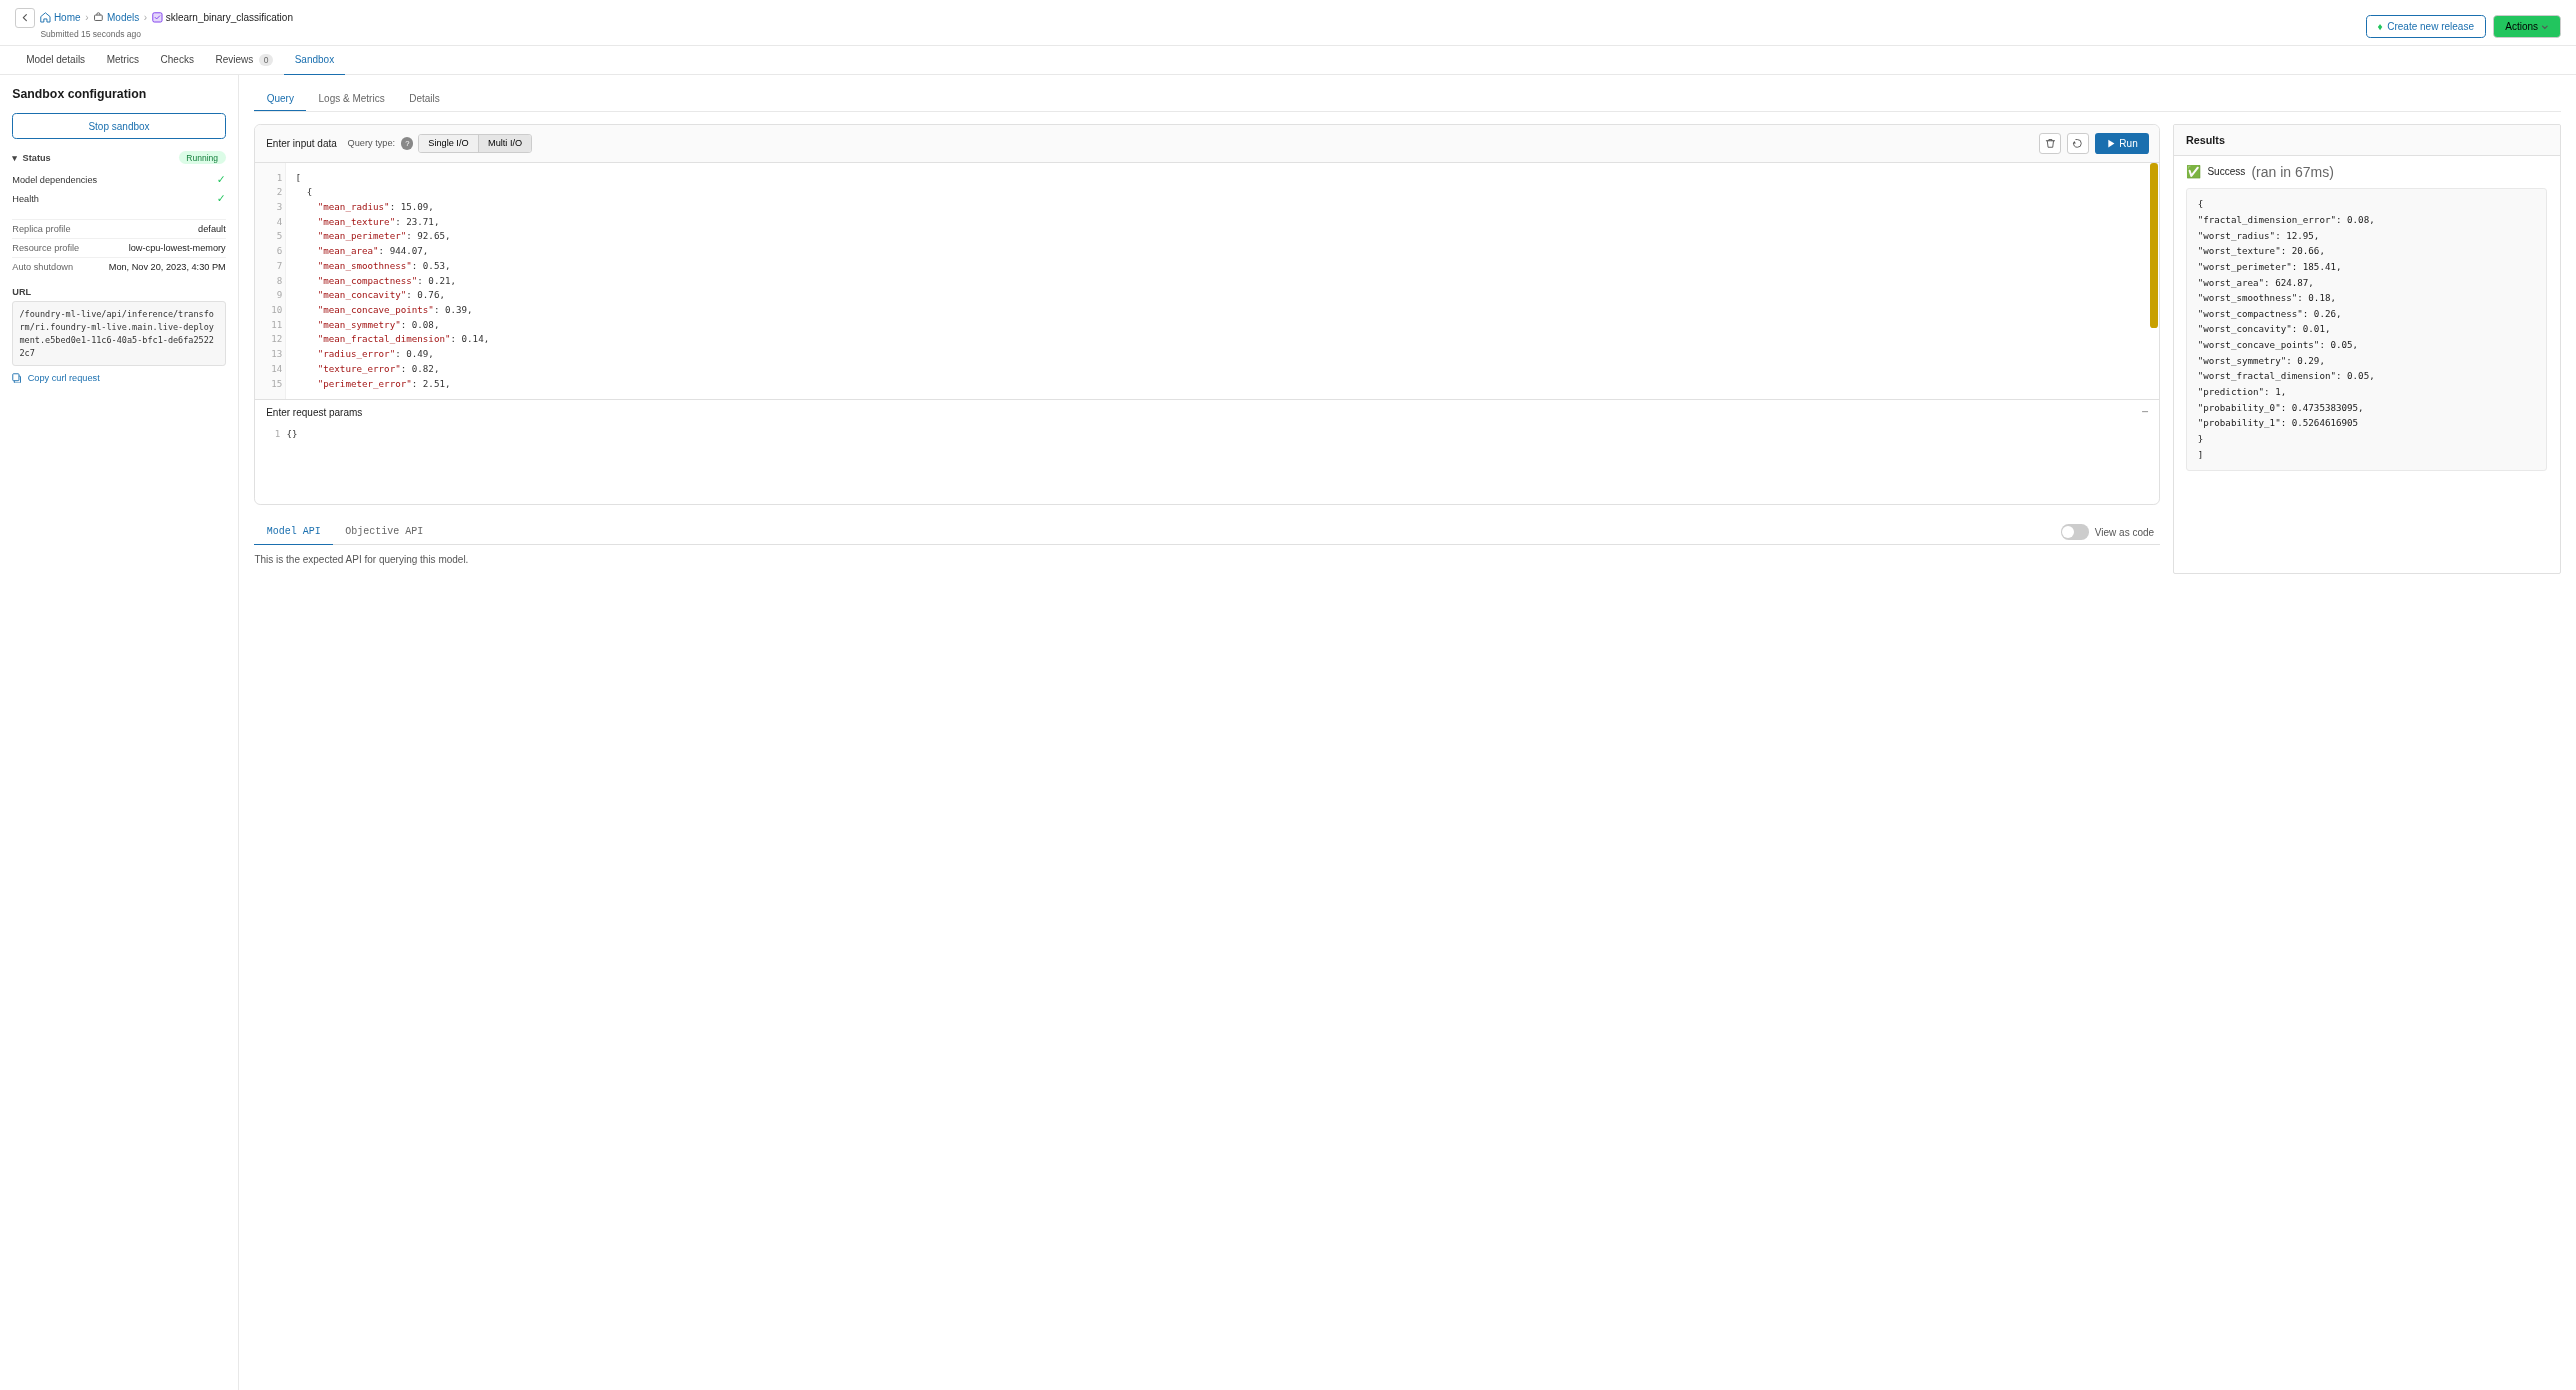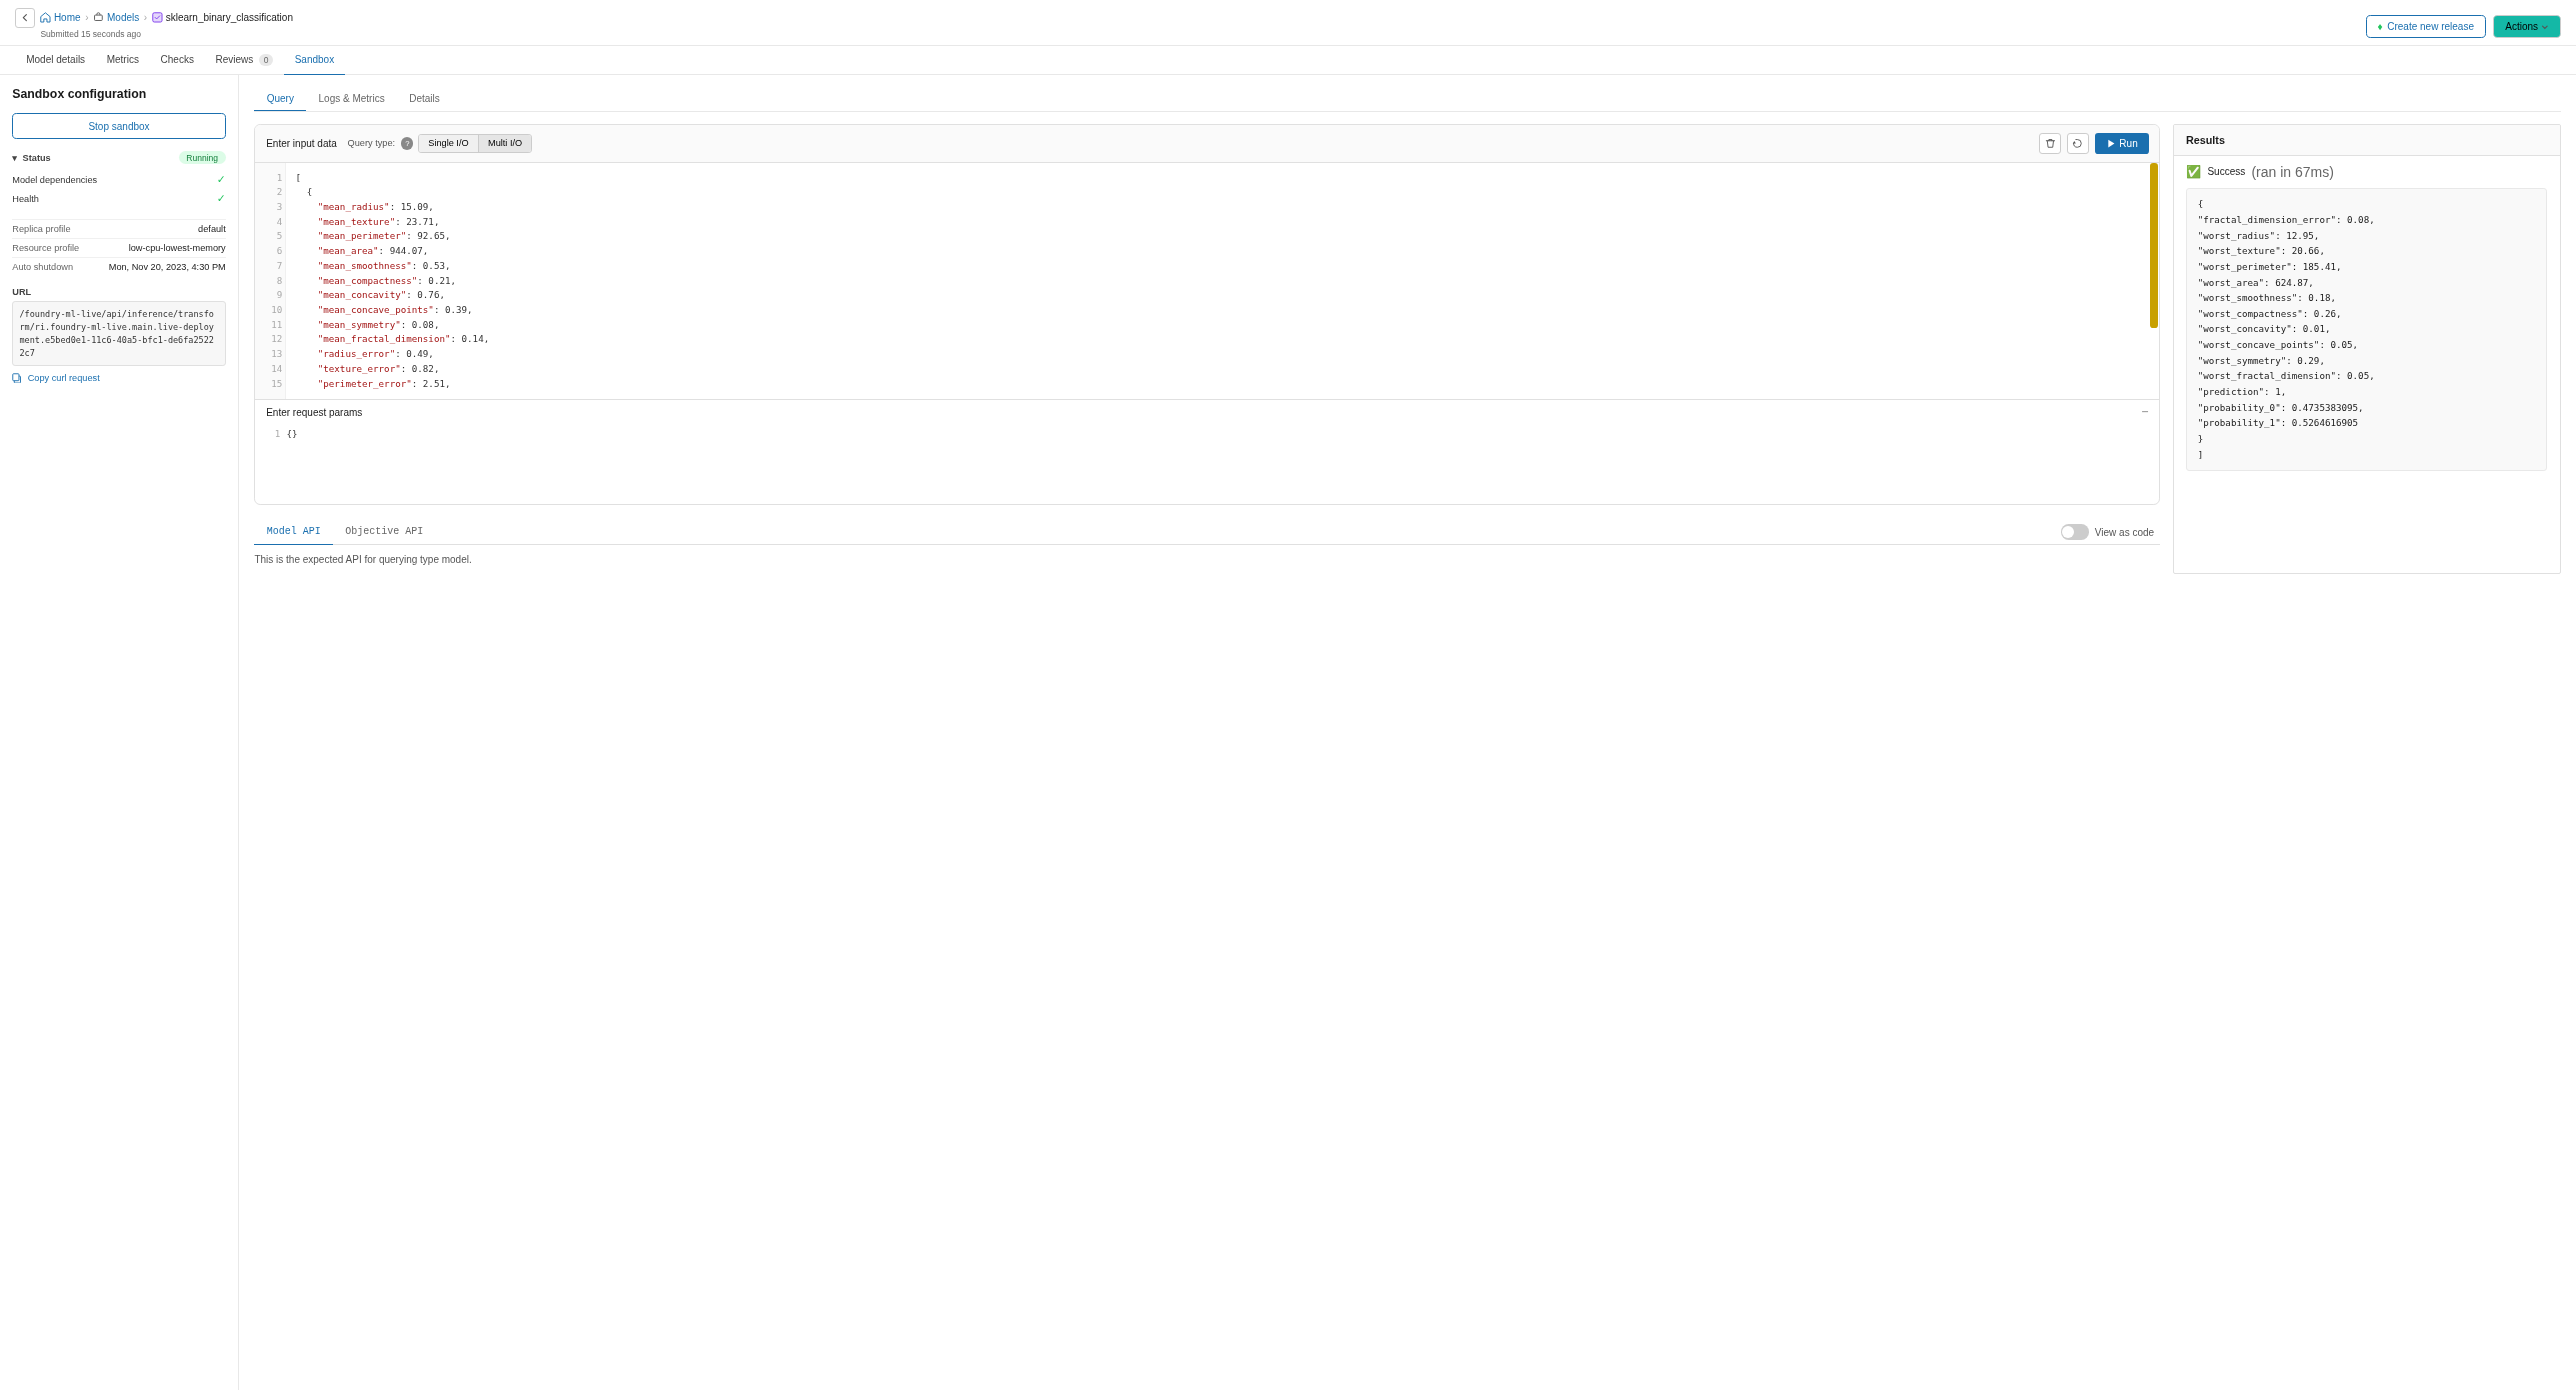--- a/index.html
+++ b/index.html
@@ -22,21 +22,21 @@
 
     .top-actions { display: flex; align-items: center; gap: 7.7px; }
     .create-release-btn {
       display: flex; align-items: center; gap: 4.6px;
       border: 1.2px solid #1a6faf; color: #1a6faf; background: #fff;
       padding: 4.6px 10.8px; border-radius: 4.6px; cursor: pointer; font-size: 10px; font-weight: 500;
     }
     .create-release-btn .gem-icon { color: #22c55e; }
     .actions-btn {
       display: flex; align-items: center; gap: 3.1px;
-      border: 0.8px solid #ccc; background: #14b8a6;
+      border: 0.8px solid #ccc; background: #22c55e;
       padding: 4.6px 10.8px; border-radius: 4.6px; cursor: pointer; font-size: 10px;
     }
 
     
     .sub-nav {
       display: flex; gap: 0; padding: 0 15.4px; border-bottom: 0.8px solid #e8e8e8;
     }
     .sub-nav-item {
       padding: 7.7px 10.8px; cursor: pointer; font-size: 10px; color: #444;
       border-bottom: 1.5px solid transparent; margin-bottom: -0.8px;
@@ -429,21 +429,21 @@
           <div class="bottom-tabs">
             <div class="bottom-tabs-left">
               <div class="bottom-tab active">Model API</div>
               <div class="bottom-tab">Objective API</div>
             </div>
             <div class="view-as-code">
               <div class="toggle"></div>
               <span>View as code</span>
             </div>
           </div>
-          <div class="bottom-content">This is the expected API for querying type model.</div>
+          <div class="bottom-content">This is the expected API for querying this model.</div>
         </div>
       </div>
 
       <div class="results-panel">
         <div class="results-header">Results</div>
         <div class="success-row">
           <span class="success-icon">✅</span>
           <span class="success-text">Success</span>
           <span class="time-text">(ran in 67ms)</span>
         </div>

